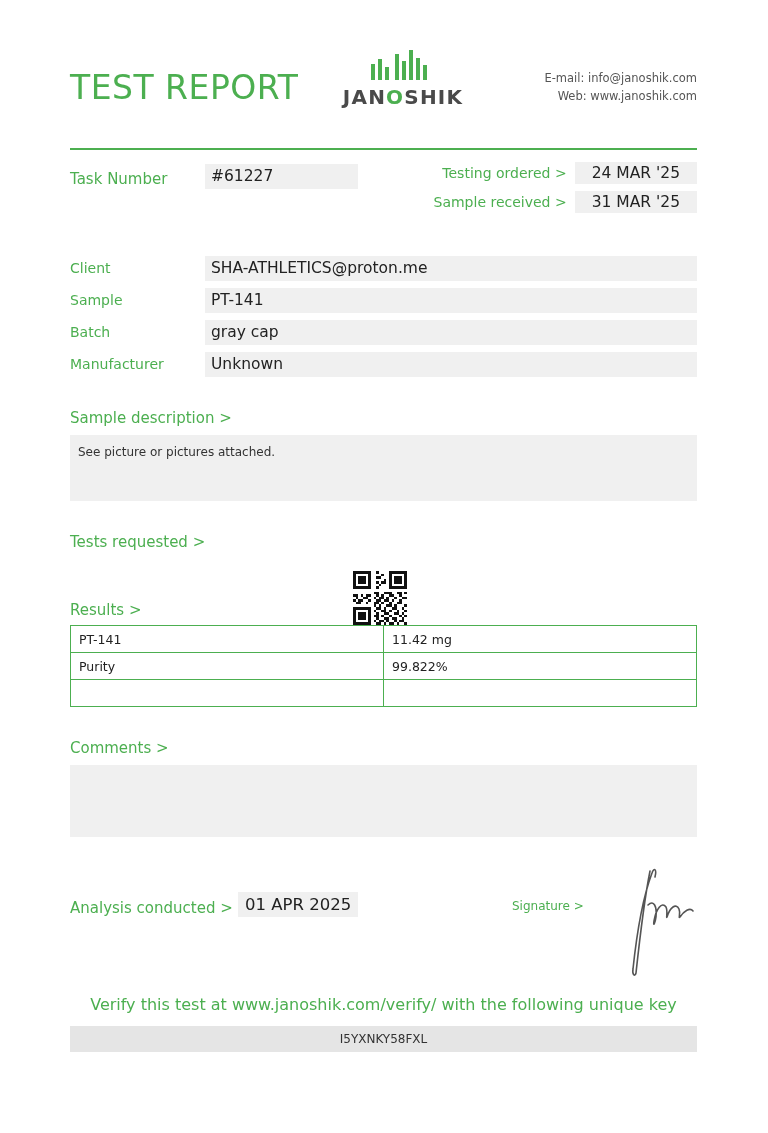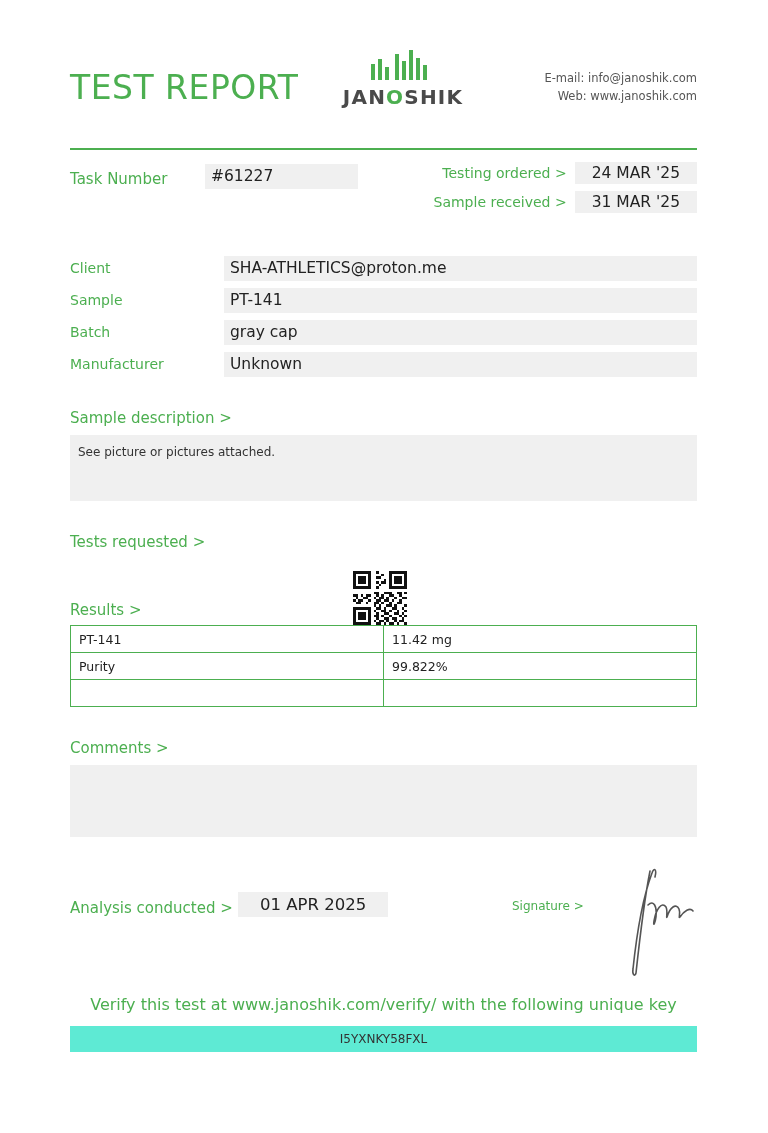--- a/index.html
+++ b/index.html
@@ -145,21 +145,20 @@
   .field .fv {
     position: absolute;
     left: 135px;
     top: 0;
     right: 0;
     height: 25px;
     background: #f0f0f0;
     font-size: 15.5px;
     padding: 3px 6px;
     color: #222;
-    margin-left: 19px;
   }
 
   
   .section-head {
     color: #4caf50;
     font-size: 15px;
     margin-top: 32px;
     margin-bottom: 8px;
   }
   .box {
@@ -217,21 +216,21 @@
     top: 10px;
     color: #4caf50;
     font-size: 15px;
   }
   .analysis-value {
     position: absolute;
     left: 168px;
     top: 3px;
     background: #f0f0f0;
     font-size: 16.5px;
-    padding: 3px 22px;
+    padding: 3px 7px;
     color: #222;
   }
   .sig-label {
     position: absolute;
     left: 442px;
     top: 10px;
     color: #4caf50;
     font-size: 12px;
   }
   .sig-mark {
@@ -243,21 +242,21 @@
   }
 
   .verify {
     margin-top: 16px;
     color: #4caf50;
     font-size: 16px;
     text-align: center;
   }
   .key {
     margin-top: 12px;
-    background: #5eead4;
+    background: #e5e5e5;
     text-align: center;
     font-size: 12px;
     padding: 6px 0;
     color: #333;
   }
 </style>
 </head>
 <body>
 
 <div class="page">

